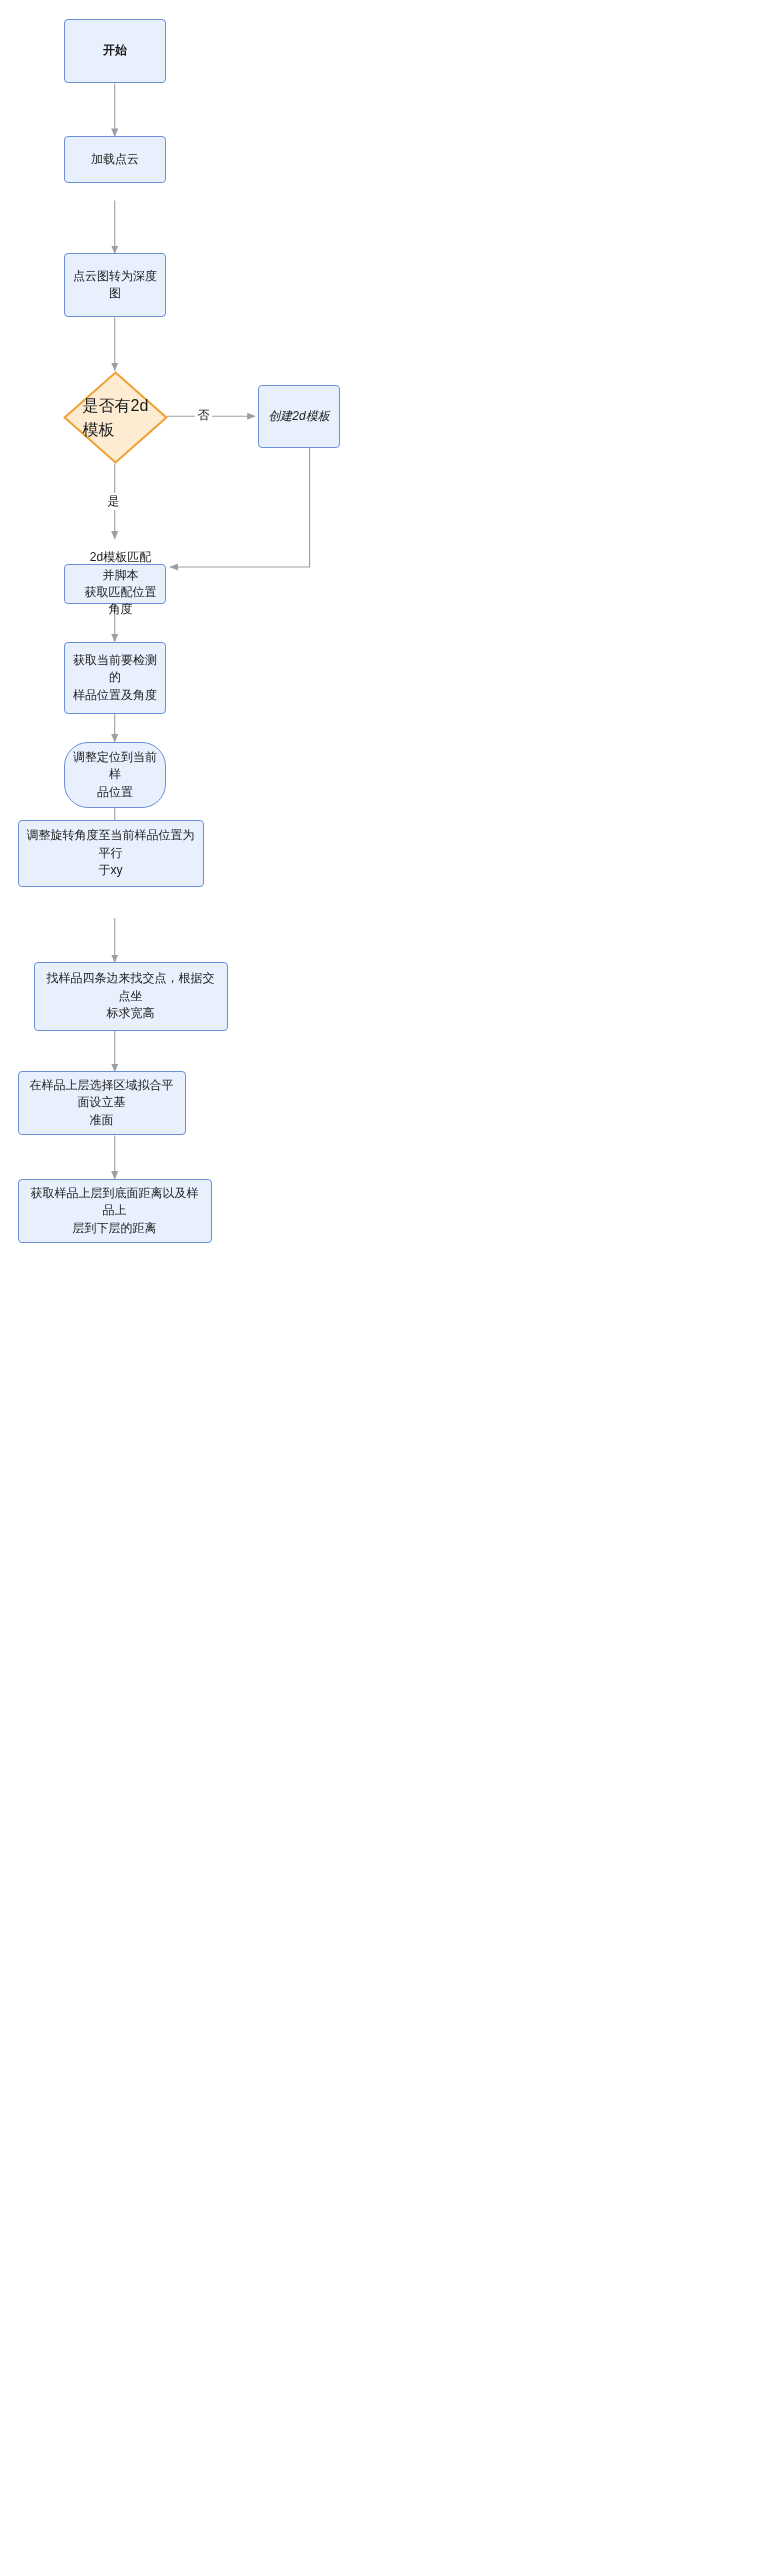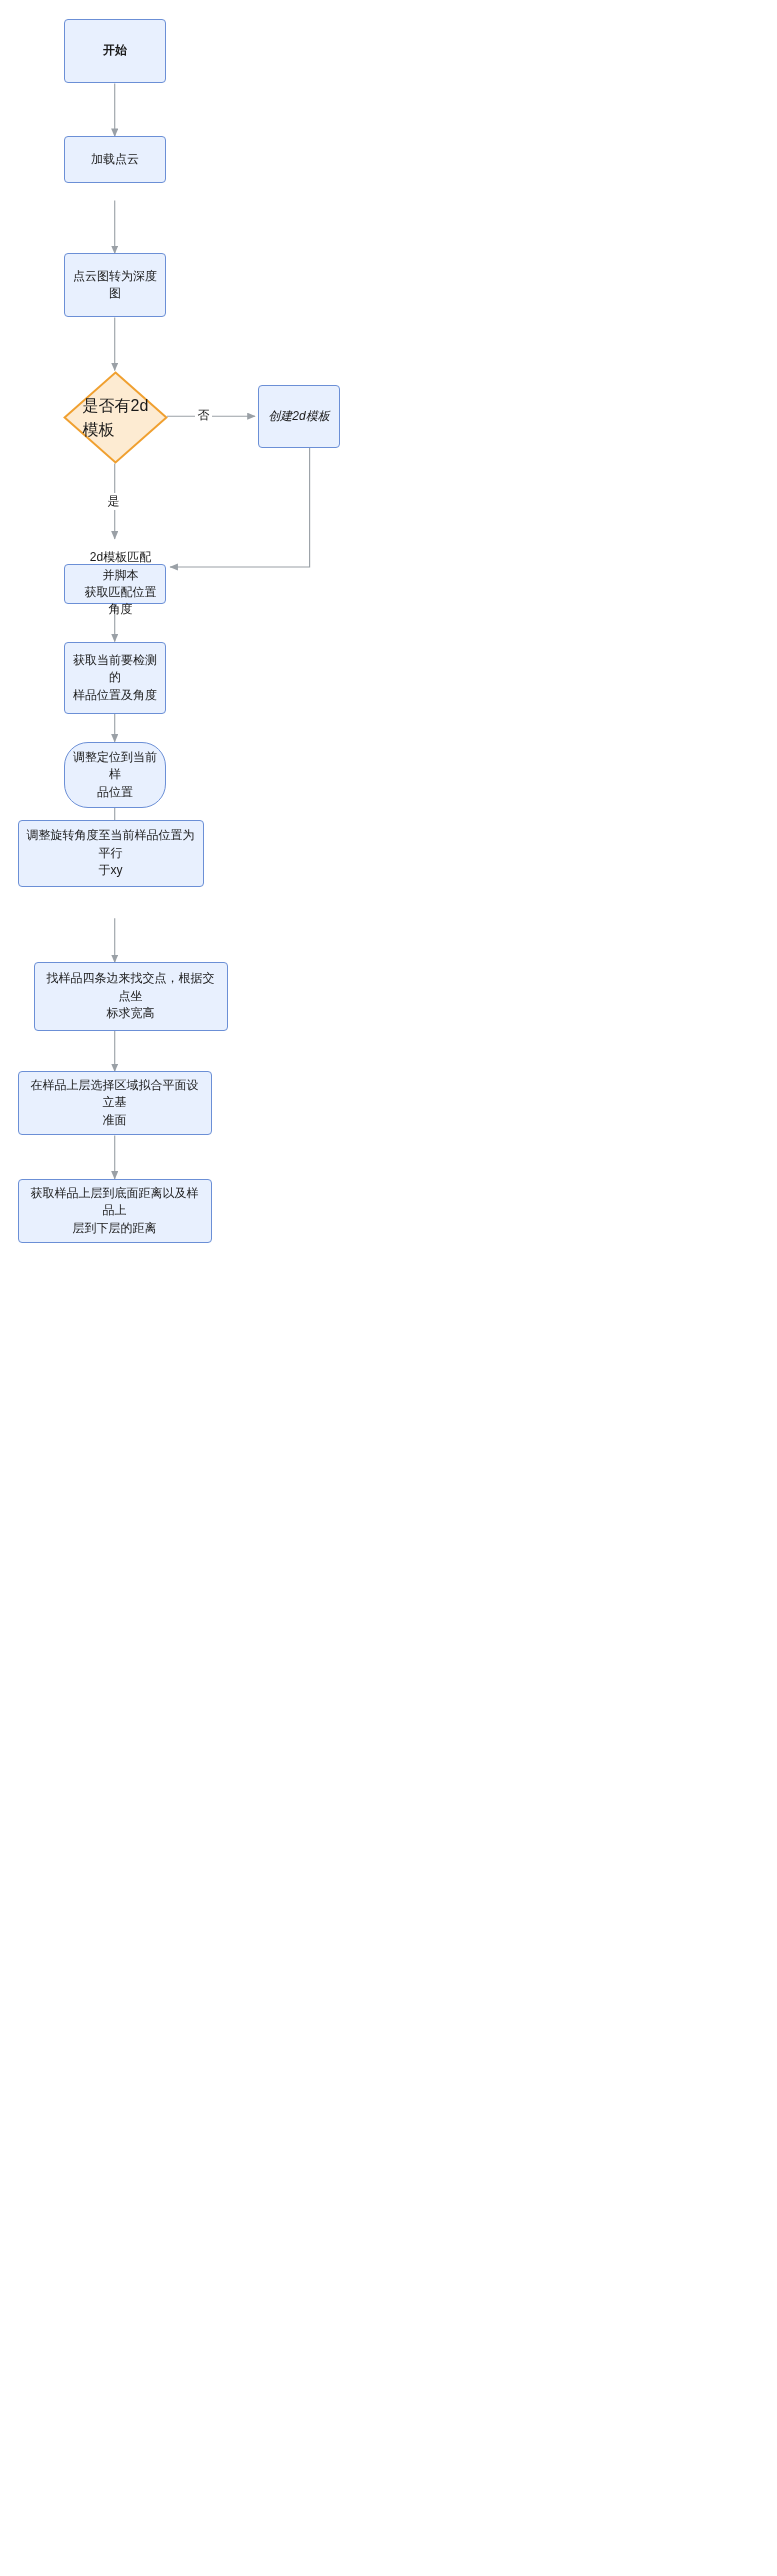--- a/index.html
+++ b/index.html
@@ -126,21 +126,21 @@
 
   <div class="node" style="left:64px; top:742px; width:102px; height:66px;border-radius:24px;">调整定位到当前样
 品位置</div>
 
   <div class="node" style="left:17.6px; top:820px; width:186px; height:67px;">调整旋转角度至当前样品位置为平行
 于xy</div>
 
   <div class="node" style="left:17.6px; top:962px; width:194px; height:69px;margin-left:16px;">找样品四条边来找交点，根据交点坐
 标求宽高</div>
 
-  <div class="node" style="left:17.6px; top:1071px; width:194px; height:64px;">在样品上层选择区域拟合平面设立基
+  <div class="node" style="left:17.6px; top:1071px; width:168px; height:64px;">在样品上层选择区域拟合平面设立基
 准面</div>
 
   <div class="node" style="left:17.6px; top:1179px; width:194px; height:64px;">获取样品上层到底面距离以及样品上
 层到下层的距离</div>
 
   <div class="edge-label" style="left:195px; top:407px;">否</div>
 
   <div class="edge-label" style="left:105px; top:493px;">是</div>
 
 </div>

